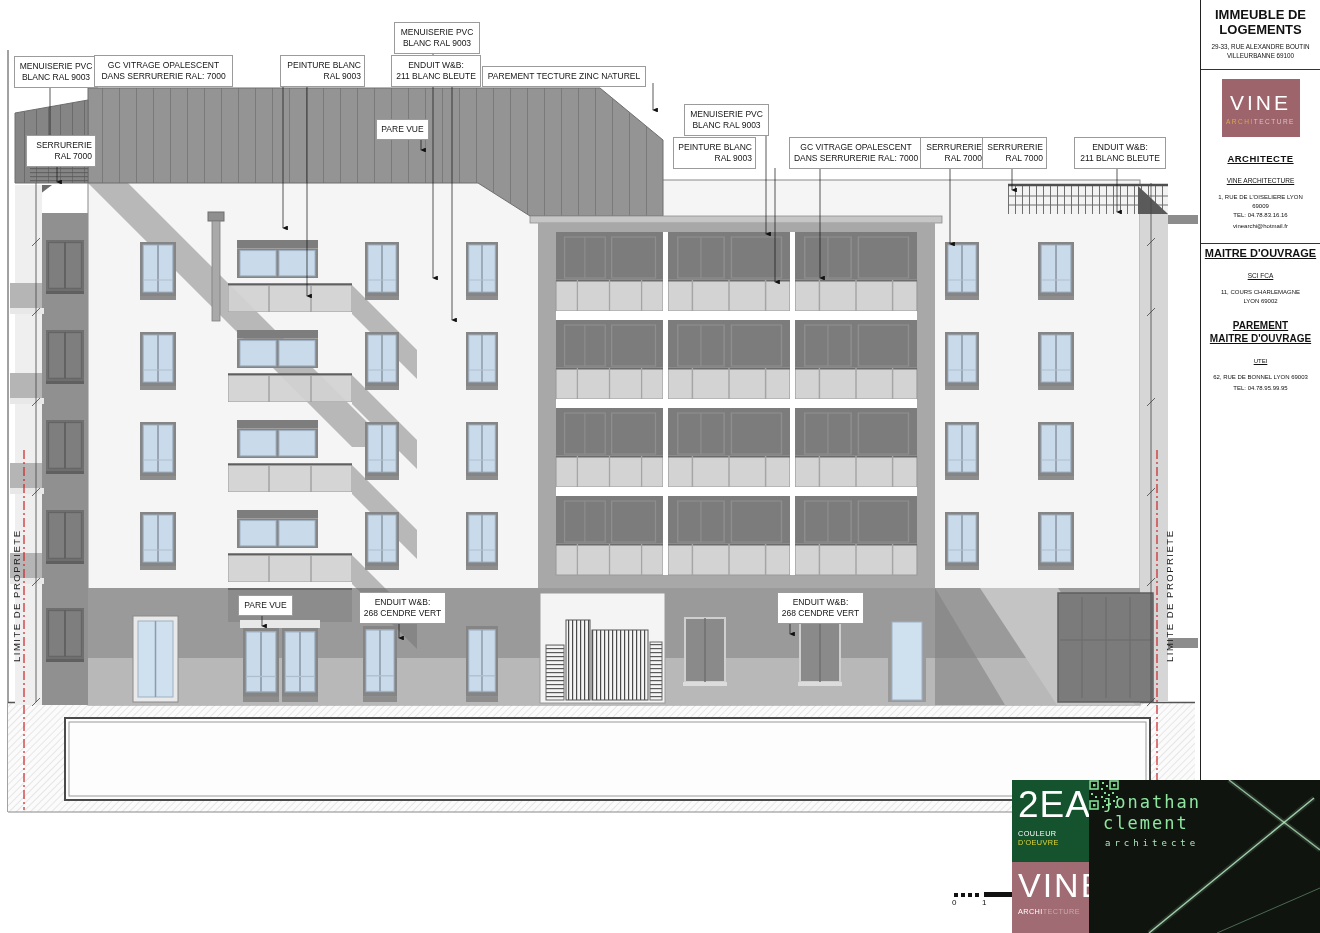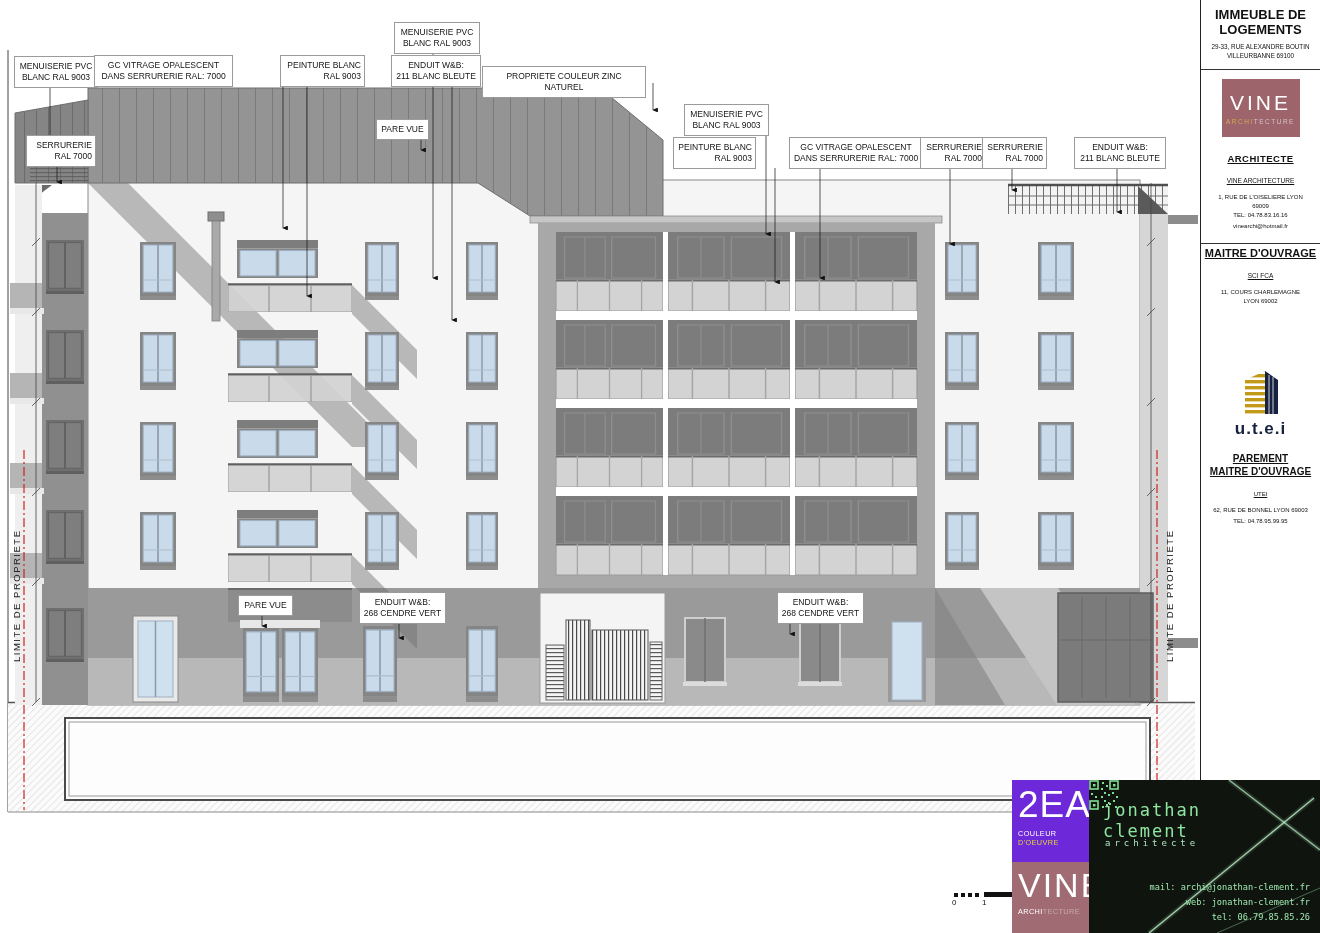--- a/index.html
+++ b/index.html
@@ -34,32 +34,32 @@
   .tb-h2{margin-top:3px;font-size:11px;font-weight:bold;text-decoration:underline;}
   .tb-sub{margin-top:13px;font-size:6.5px;text-decoration:underline;}
   .tb-small{margin-top:9px;font-size:6px;line-height:1.5;white-space:pre-line;}
   .tb-small2{margin-top:2px;font-size:6px;line-height:1.5;}
   .utei-wrap{margin-top:62px;}
   .utei-name{font-size:17px;font-weight:bold;color:#16223f;letter-spacing:1px;margin-top:1px;}
   .tb-h3{margin-top:13px;font-size:10px;font-weight:bold;text-decoration:underline;line-height:1.3;white-space:pre-line;}
   
   .brand{position:absolute;left:1012px;top:780px;width:308px;height:153px;z-index:20;display:flex;}
   .brand-left{width:77px;display:flex;flex-direction:column;}
-  .ea2{height:82px;background:#6d28d9;color:#fff;padding:4px 6px;box-sizing:border-box;}
+  .ea2{height:82px;background:#14532d;color:#fff;padding:4px 6px;box-sizing:border-box;}
   .ea2 .big{font-size:37px;line-height:1.15;letter-spacing:1px;}
   .ea2 .sub{font-size:7.3px;letter-spacing:.4px;margin-top:2px;}
   .ea2 .sub .a{color:#e4d435;}
   .vineb{height:71px;background:#a06b72;color:#fff;padding:2px 6px;box-sizing:border-box;}
   .vineb .big{font-size:34px;line-height:1.25;letter-spacing:2px;}
   .vineb .sub{font-size:7.3px;letter-spacing:.4px;}
   .vineb .sub .a2{color:#c9a9ad;}
   .card{position:relative;width:231px;background:#10140f;overflow:hidden;
         font-family:"DejaVu Sans Mono",monospace;color:#8ee6a1;}
   .card svg{position:absolute;left:0;top:0;}
-  .card .nm{position:absolute;left:14px;top:20px;font-size:17px;line-height:1.25;letter-spacing:2px;white-space:pre-line;}
+  .card .nm{position:absolute;left:14px;top:12px;font-size:17px;line-height:1.25;letter-spacing:2px;white-space:pre-line;}
   .card .role{position:absolute;left:16px;top:58px;font-size:9px;letter-spacing:4px;color:#aee8bd;}
   .card .contact{position:absolute;right:10px;bottom:8px;font-size:8.6px;line-height:1.75;text-align:right;color:#9fe8b0;}
   .qr{position:absolute;right:6px;top:7px;width:30px;height:30px;}
 </style>
 </head>
 <body>
 
 <div class="sheet">
 
   <div class="drawing">
@@ -346,21 +346,21 @@
     <div class="lbl" style="left:14px;  top:56px;  width:76px;">MENUISERIE PVC
 BLANC RAL 9003</div>
     <div class="lbl" style="left:94px;  top:55px;  width:131px;">GC VITRAGE OPALESCENT
 DANS SERRURERIE RAL: 7000</div>
     <div class="lbl r" style="left:280px; top:55px;  width:77px;">PEINTURE BLANC
 RAL 9003</div>
     <div class="lbl" style="left:394px; top:22px;  width:78px;">MENUISERIE PVC
 BLANC RAL 9003</div>
     <div class="lbl" style="left:391px; top:55px;  width:82px;">ENDUIT W&amp;B:
 211 BLANC BLEUTE</div>
-    <div class="lbl" style="left:482px; top:66px;  width:156px;">PROPRIETE COULEUR ZINC NATUREL</div>
+    <div class="lbl" style="left:482px; top:66px;  width:156px;">PAREMENT TECTURE ZINC NATUREL</div>
     <div class="lbl r" style="left:26px;  top:135px; width:62px;">SERRURERIE
 RAL 7000</div>
     <div class="lbl" style="left:376px; top:119px; width:45px;">PARE VUE</div>
     <div class="lbl" style="left:684px; top:104px; width:77px;">MENUISERIE PVC
 BLANC RAL 9003</div>
     <div class="lbl r" style="left:673px; top:137px; width:75px;">PEINTURE BLANC
 RAL 9003</div>
     <div class="lbl" style="left:789px; top:137px; width:126px;">GC VITRAGE OPALESCENT
 DANS SERRURERIE RAL: 7000</div>
     <div class="lbl r" style="left:920px; top:137px; width:58px;">SERRURERIE
@@ -400,35 +400,20 @@
     <div class="tb-sub">VINE ARCHITECTURE</div>
     <div class="tb-small">1, RUE DE L'OISELIERE LYON
 69009
 TEL: 04.78.83.16.16</div>
     <div class="tb-small2">vinearchi@hotmail.fr</div>
     <div class="tb-hr" style="margin-top:12px;"></div>
     <div class="tb-h2">MAITRE D'OUVRAGE</div>
     <div class="tb-sub">SCI FCA</div>
     <div class="tb-small">11, COURS CHARLEMAGNE
 LYON 69002</div>
-    <div class="utei-wrap">
-      <svg width="52" height="46" viewBox="0 0 52 46">
-        <defs>
-          <pattern id="gold" width="6" height="6" patternUnits="userSpaceOnUse">
-            <rect width="6" height="6" fill="#fff"></rect>
-              <rect y="0" width="6" height="3.4" fill="#c29a18"></rect>
-          </pattern>
-        </defs>
-        <polygon points="10,12 30,3 30,46 10,46" fill="url(#gold)"></polygon>
-        <polygon points="30,3 43,12 43,46 30,46" fill="#16223f"></polygon>
-        <line x1="34" y1="7" x2="34" y2="46" stroke="#ffffff" stroke-width="0.8"></line>
-        <line x1="38" y1="9" x2="38" y2="46" stroke="#ffffff" stroke-width="0.8"></line>
-      </svg>
-      <div class="utei-name">u.t.e.i</div>
-    </div>
     <div class="tb-h3">PAREMENT
 MAITRE D'OUVRAGE</div>
     <div class="tb-sub" style="font-size:6px;">UTEI</div>
     <div class="tb-small">62, RUE DE BONNEL LYON 69003</div>
     <div class="tb-small2">TEL: 04.78.95.99.95</div>
   </div>
 
   <div class="brand">
     <div class="brand-left">
       <div class="ea2">
@@ -472,21 +457,16 @@
             <rect x="15" y="20" width="2" height="2"></rect>
           <rect x="20" y="23" width="2" height="2"></rect>
             <rect x="24" y="20" width="2" height="2"></rect>
             <rect x="13" y="26" width="2" height="2"></rect>
           <rect x="17" y="24" width="2" height="2"></rect>
             <rect x="26" y="26" width="2" height="2"></rect>
             <rect x="2" y="13" width="2" height="2"></rect>
           <rect x="6" y="16" width="2" height="2"></rect>
         </g>
       </svg>
-      <div class="contact">
-        <div>mail: archi@jonathan-clement.fr</div>
-        <div>web: jonathan-clement.fr</div>
-        <div>tel: 06.79.85.85.26</div>
-      </div>
     </div>
   </div>
 
 </div>
 
 </body></html>

